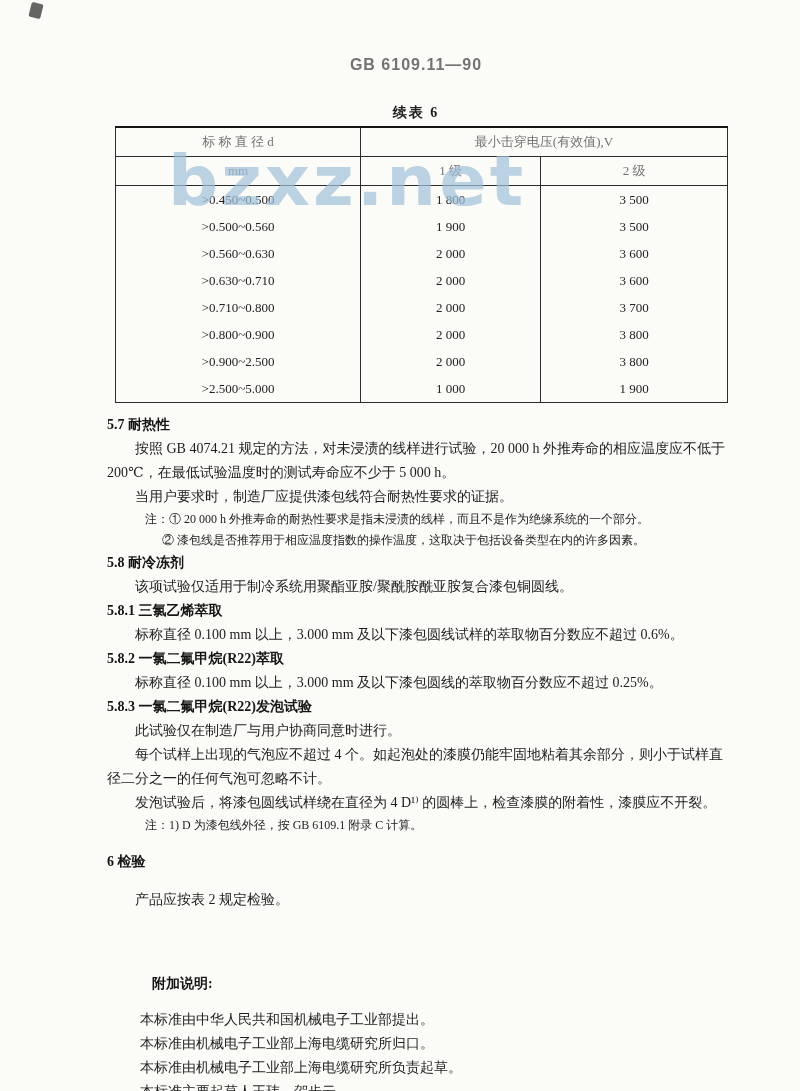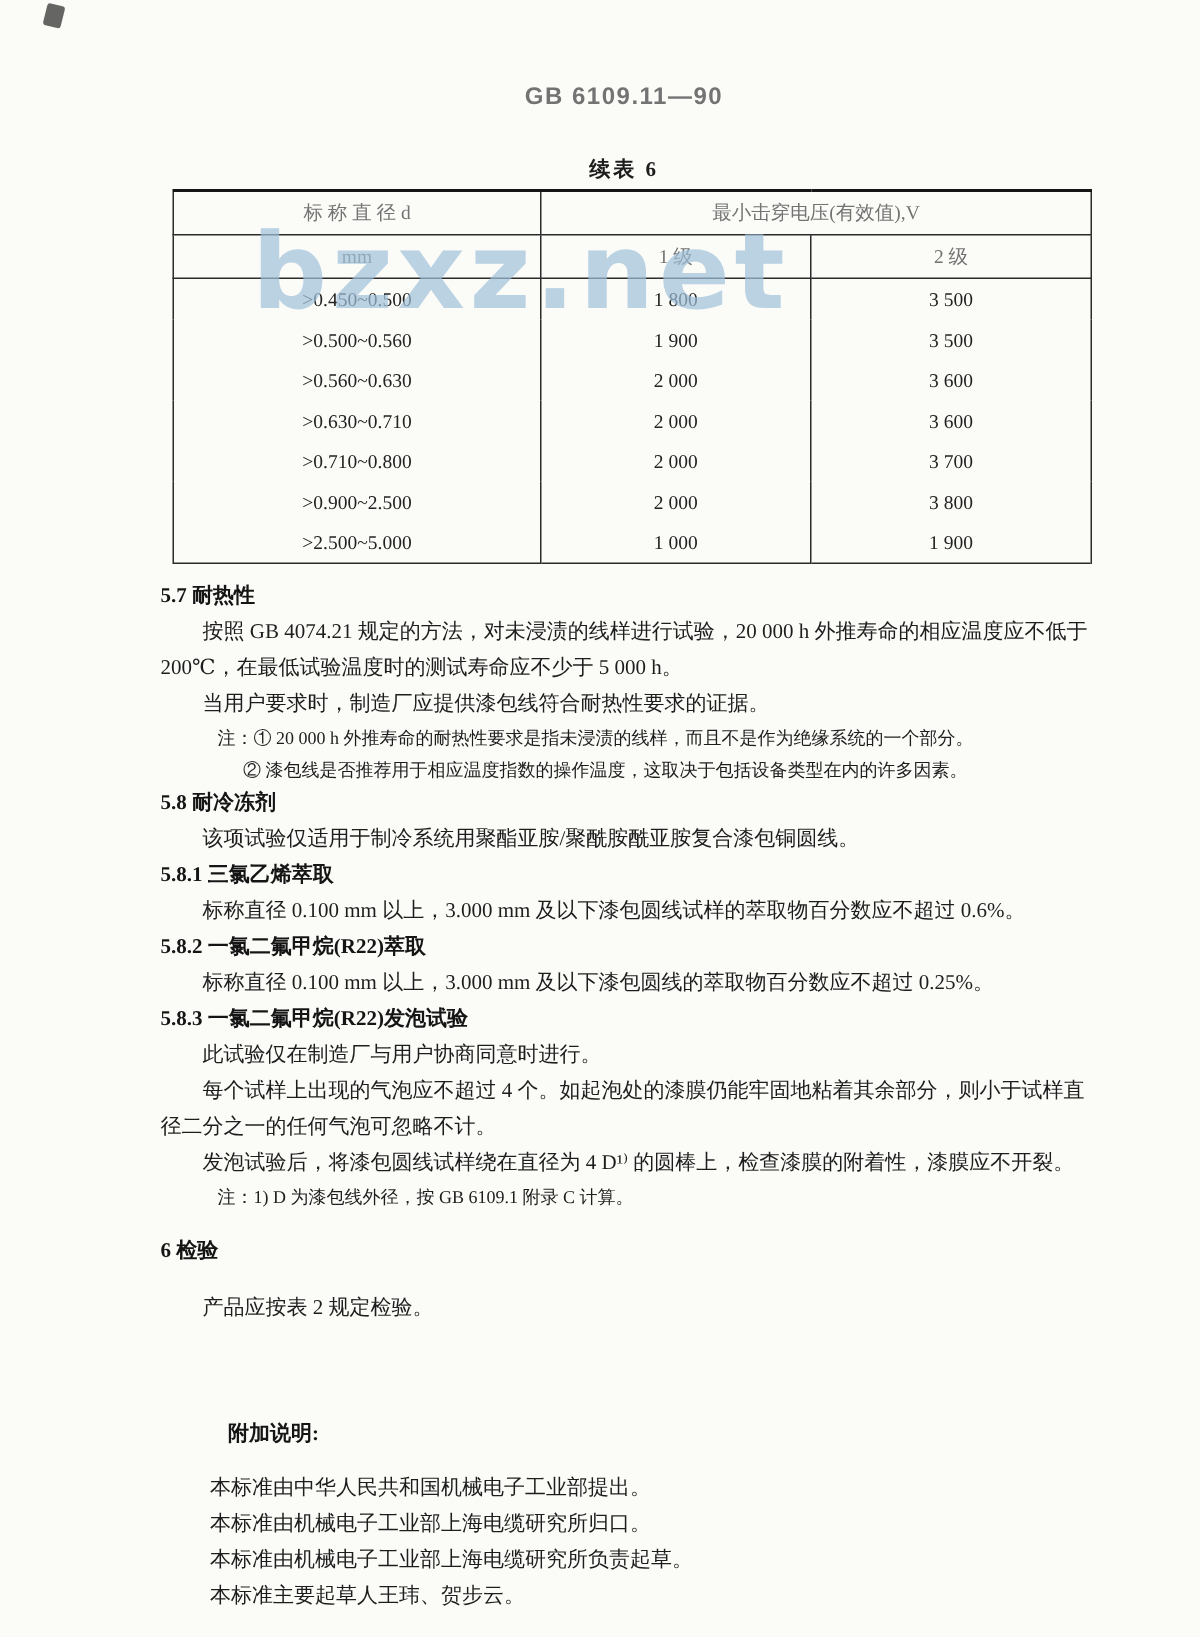--- a/index.html
+++ b/index.html
@@ -116,20 +116,25 @@
         <td>&gt;0.630~0.710</td>
         <td>2 000</td>
         <td>3 600</td>
       </tr>
       <tr>
         <td>&gt;0.710~0.800</td>
         <td>2 000</td>
         <td>3 700</td>
       </tr>
       <tr>
+        <td>&gt;0.800~0.900</td>
+        <td>2 000</td>
+        <td>3 800</td>
+      </tr>
+      <tr>
         <td>&gt;0.900~2.500</td>
         <td>2 000</td>
         <td>3 800</td>
       </tr>
       <tr>
         <td>&gt;2.500~5.000</td>
         <td>1 000</td>
         <td>1 900</td>
       </tr>
     </tbody>

